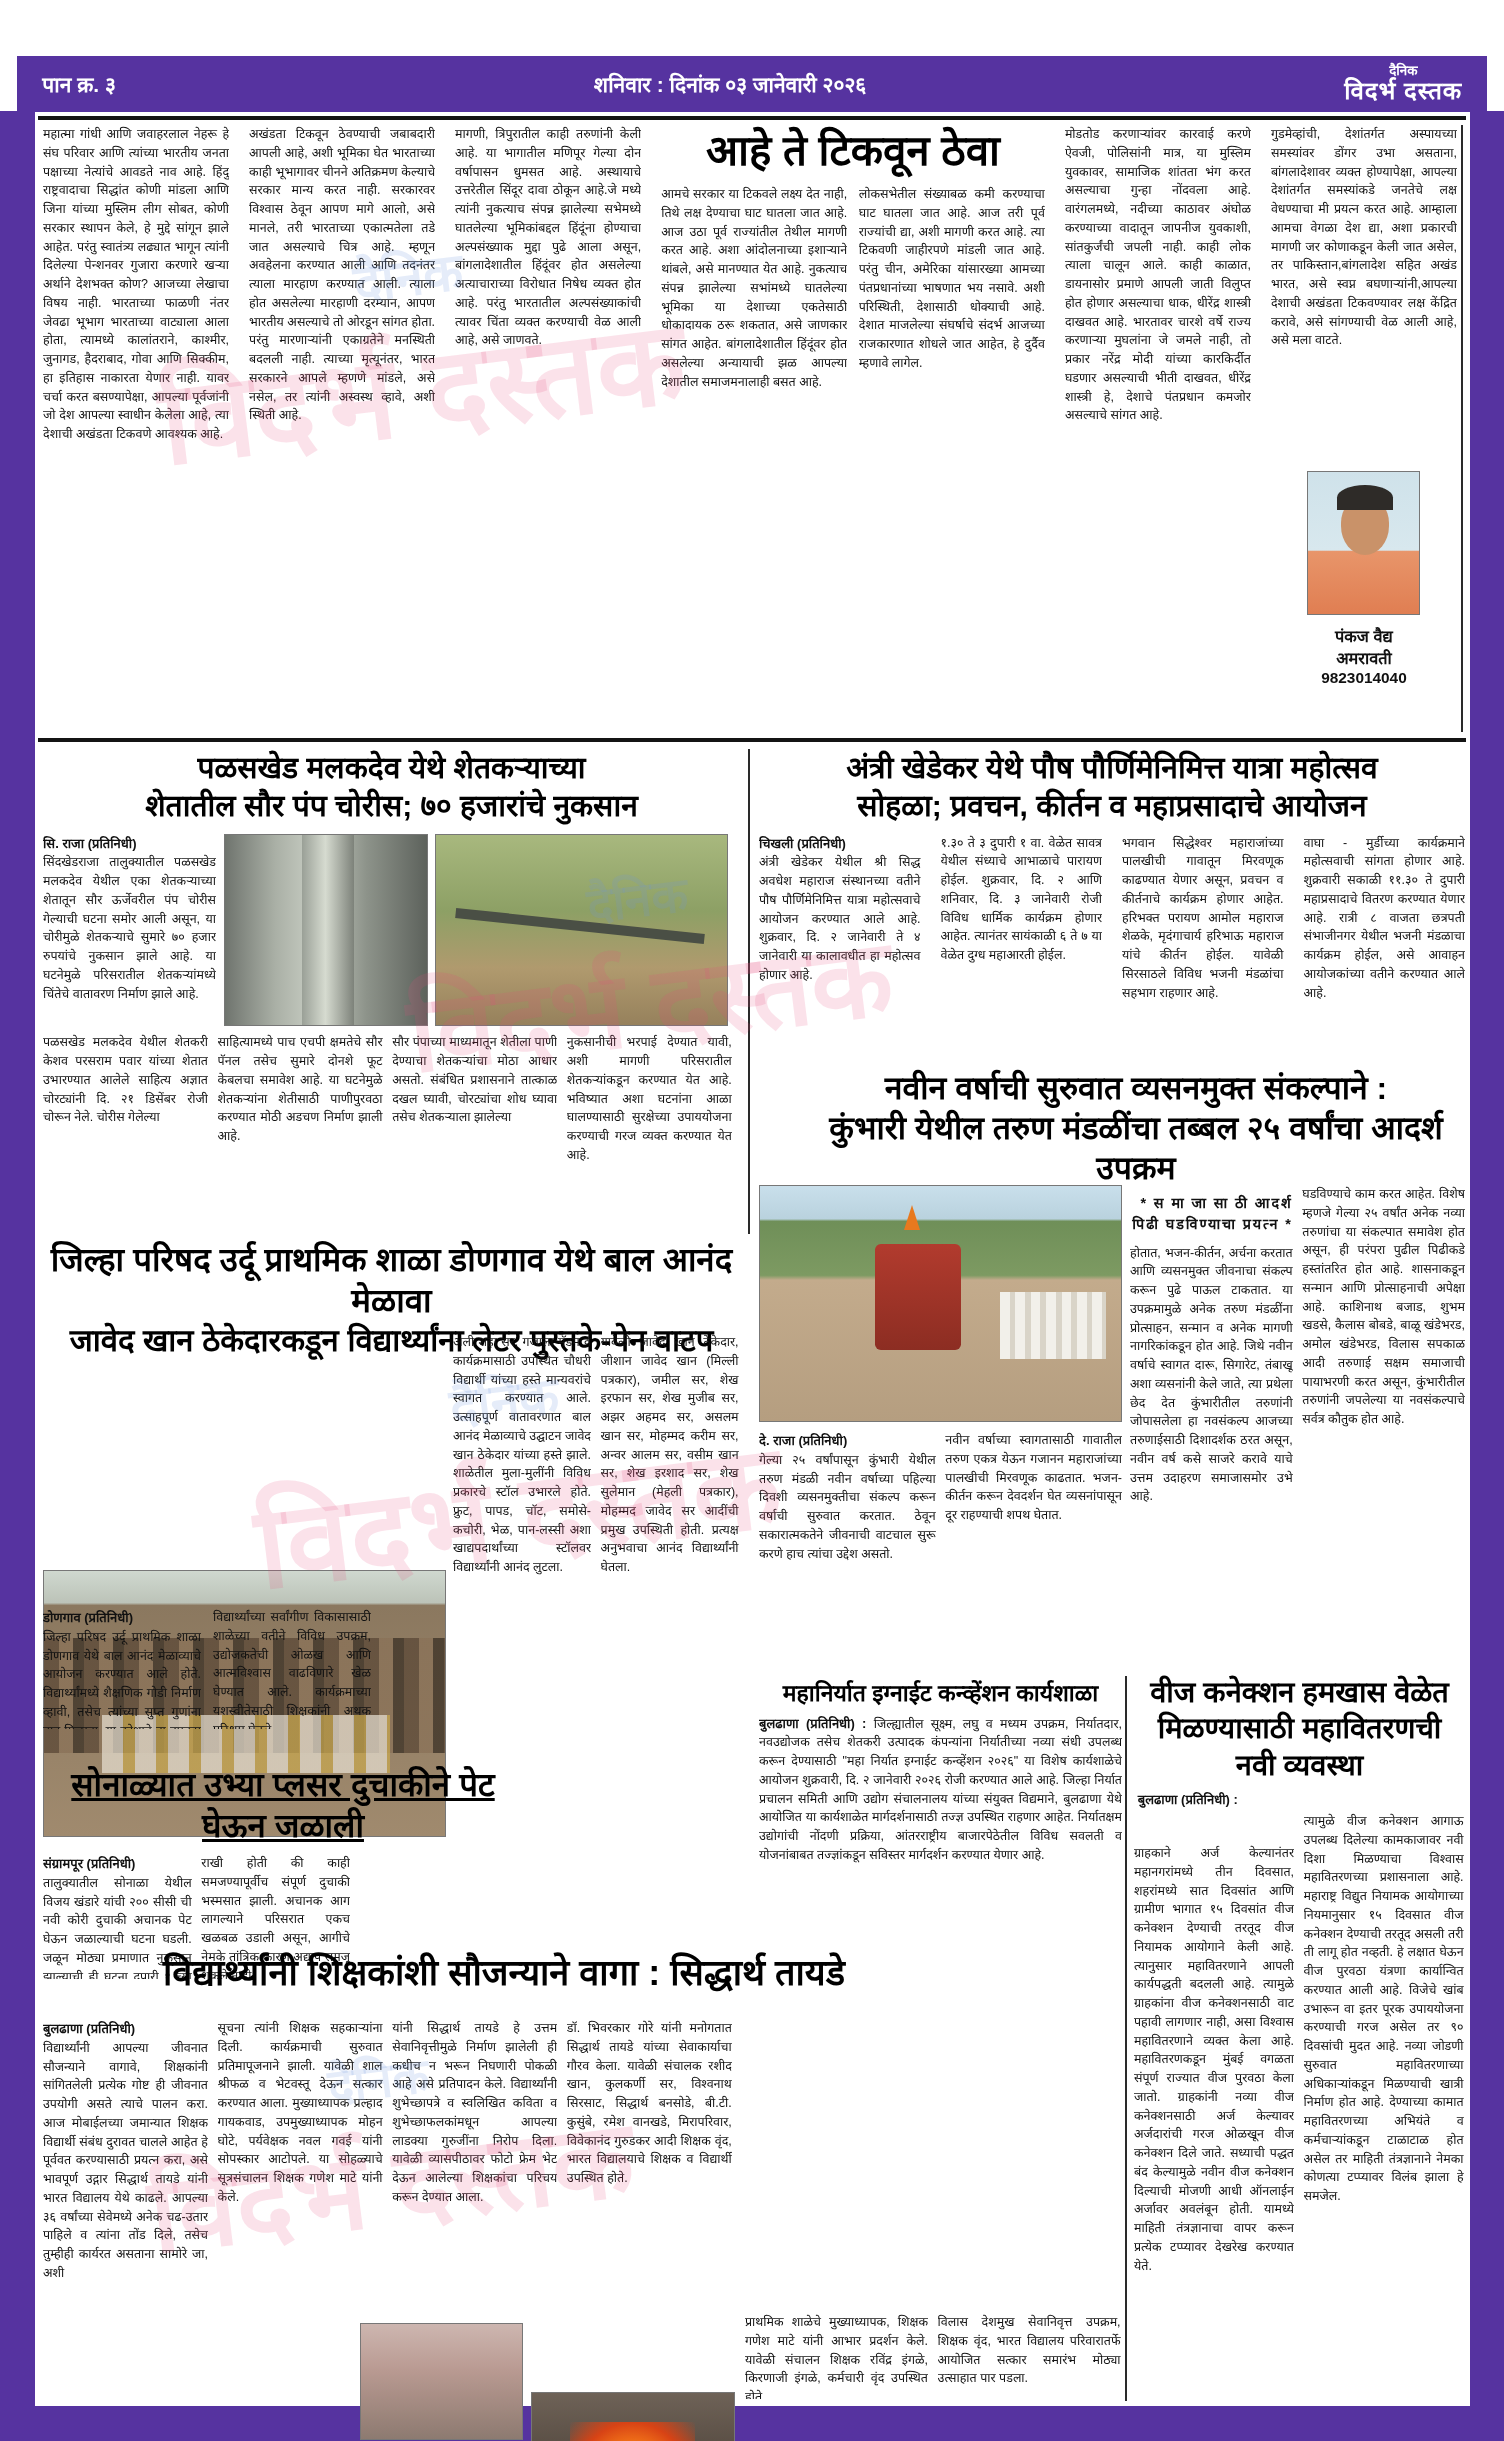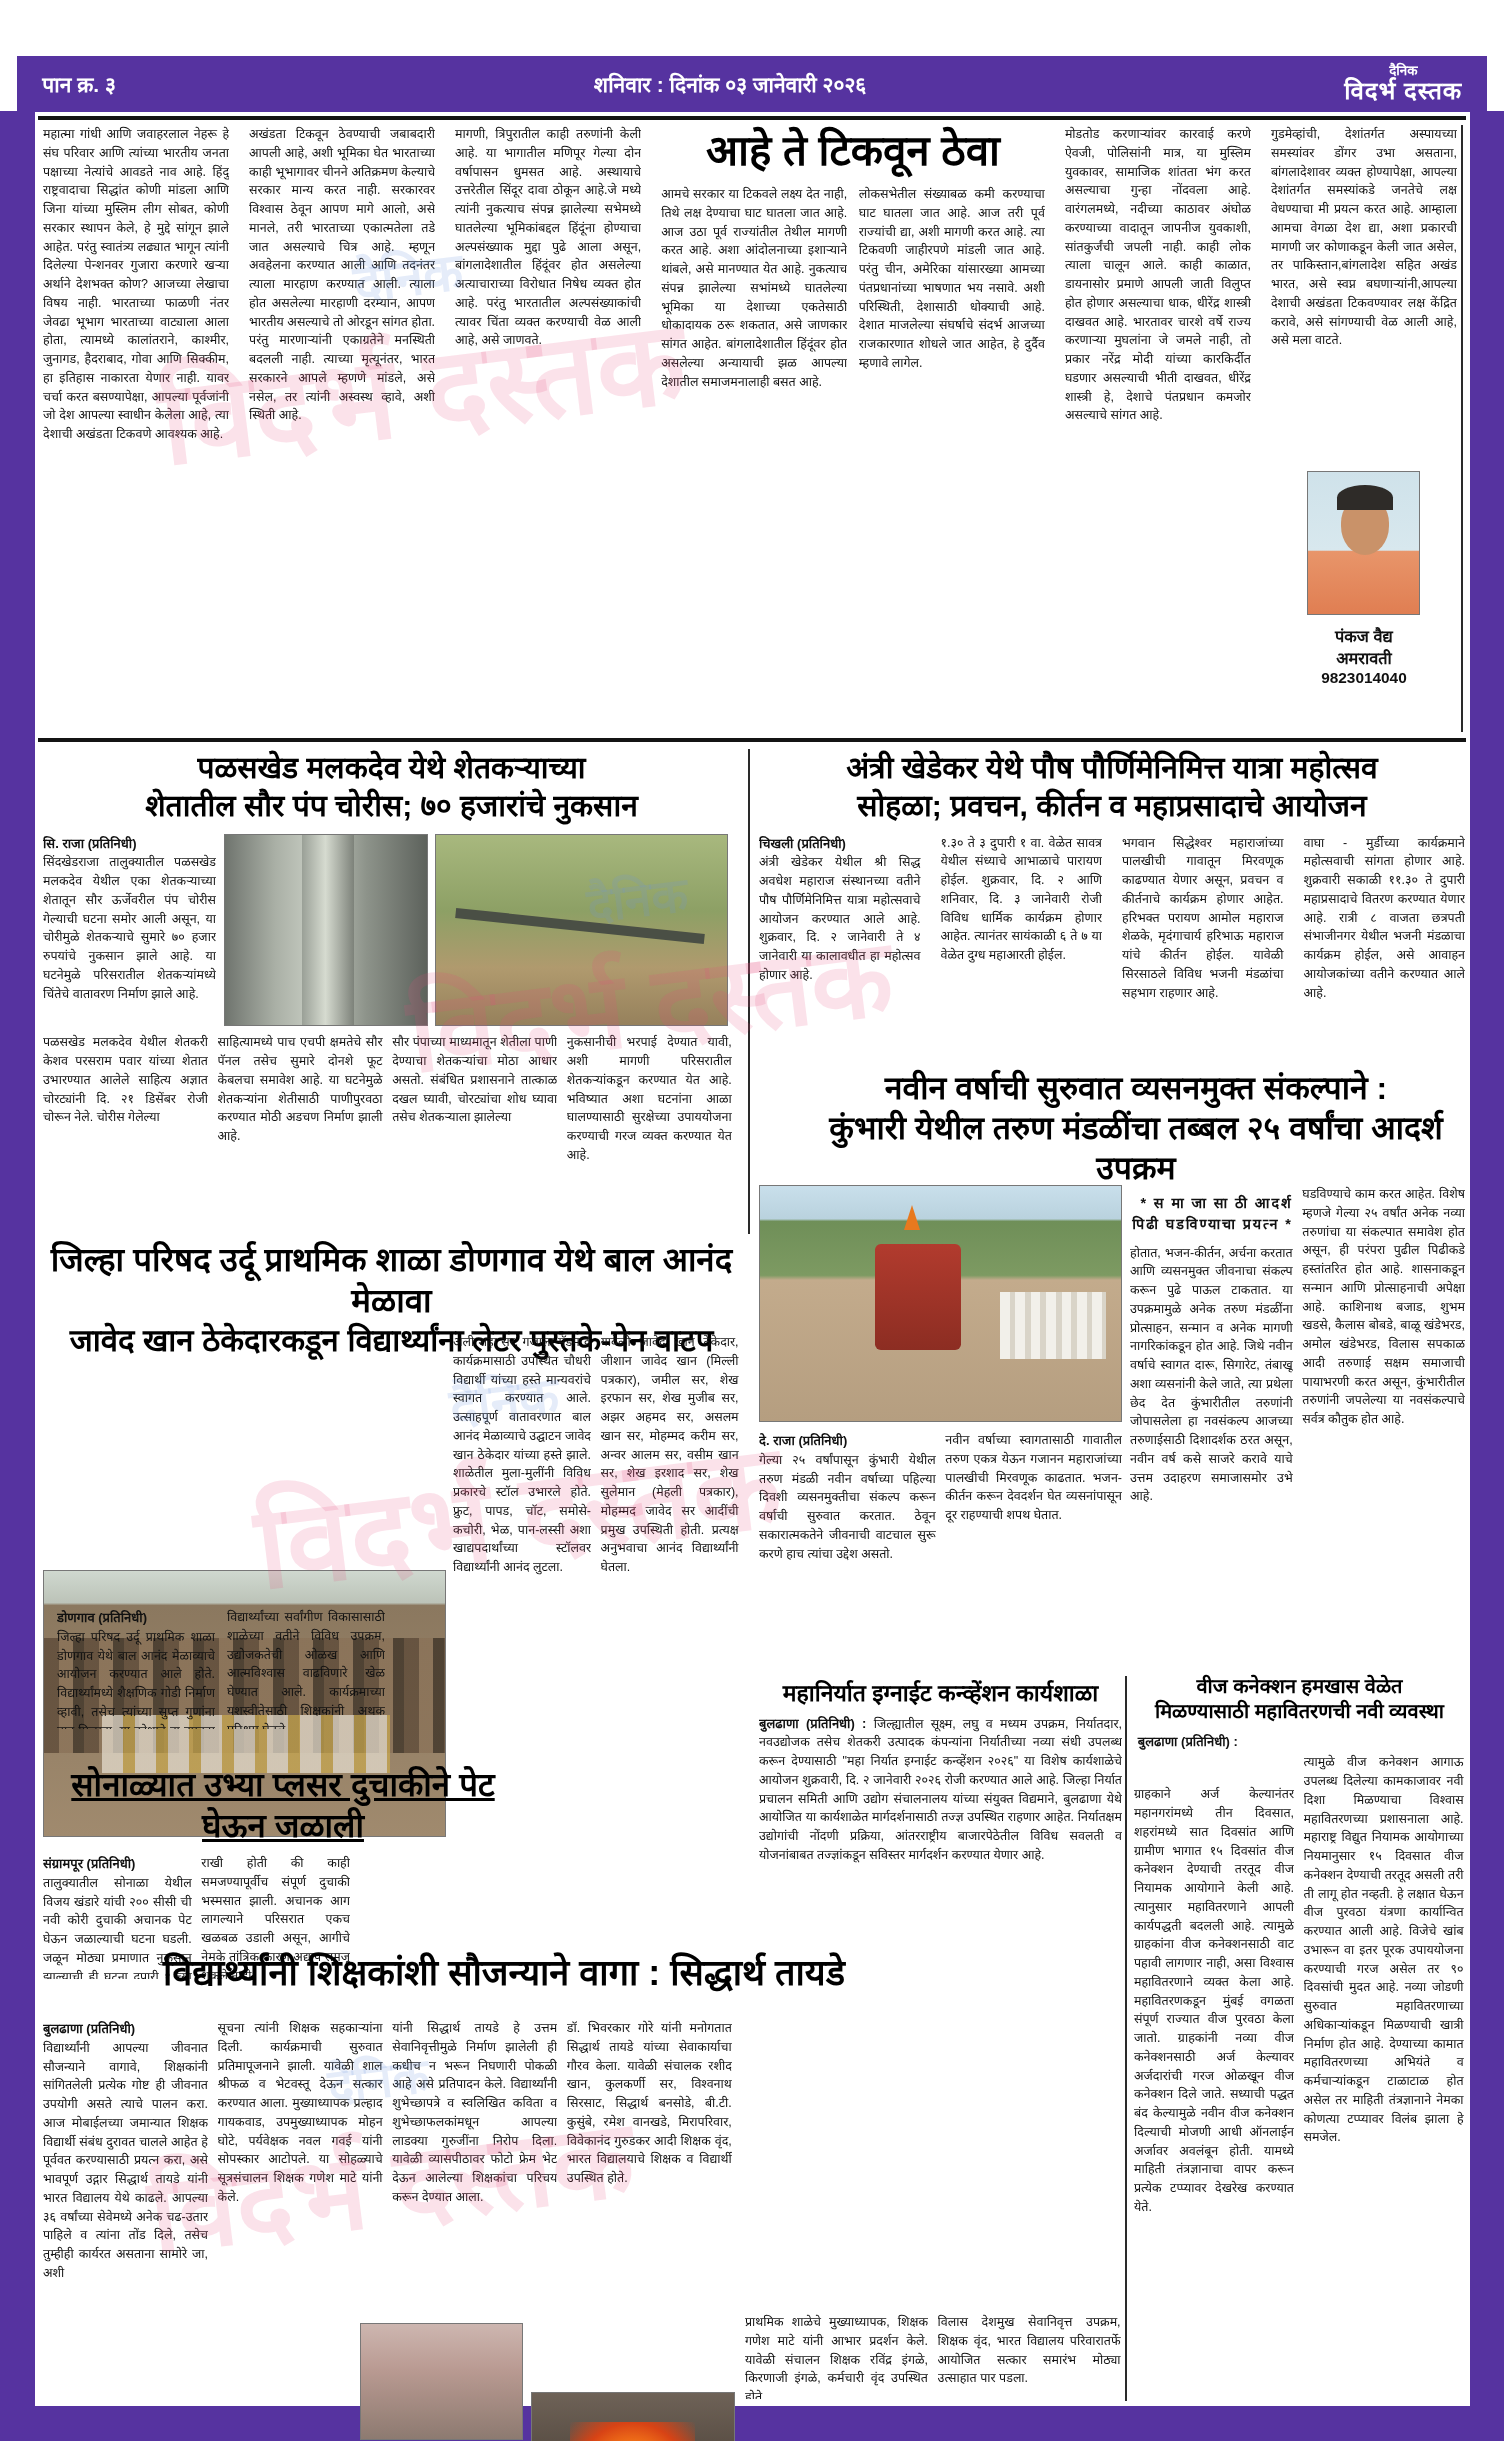--- a/index.html
+++ b/index.html
@@ -187,21 +187,21 @@
   <div class="abs" style="left:43px;top:1239px;width:697px;">
     <div class="h-xl" style="font-size:33px;">
       <div>जिल्हा परिषद उर्दू प्राथमिक शाळा डोणगाव येथे बाल आनंद मेळावा</div>
       <div style="font-size:31px;">जावेद खान ठेकेदारकडून विद्यार्थ्यांना लेटर पुस्तके-पेन वाटप</div>
     </div>
   </div>
   <div class="abs photo" style="left:43px;top:1333px;width:403px;height:267px;background:linear-gradient(180deg,#cfd8cf 0%,#bcc3b8 12%,#8b785f 13%,#a08a6e 100%);">
     <div style="position:absolute;left:0;top:67px;width:403px;height:115px;background:repeating-linear-gradient(90deg,#5d4a38 0 15.4px,#8a7258 15.4px 29px,#3f3428 29px 40px);opacity:.8;"></div>
     <div style="position:absolute;left:58px;top:144px;width:288px;height:58px;background:repeating-linear-gradient(90deg,#e9e2d4 0 21px,#caa94e 21px 33px);opacity:.7;"></div>
   </div>
-  <div class="abs cols" style="left:43px;top:1608px;width:328px;height:121px;gap:12px;margin-left:14px;">
+  <div class="abs cols" style="left:43px;top:1608px;width:328px;height:121px;gap:12px;">
     <div class="col bt" style="width:197px;">
       <p><span class="byline">डोणगाव (प्रतिनिधी)</span><br>
       <span>जिल्हा परिषद उर्दू प्राथमिक शाळा डोणगाव येथे बाल आनंद मेळाव्याचे आयोजन करण्यात आले होते. विद्यार्थ्यांमध्ये शैक्षणिक गोडी निर्माण व्हावी, तसेच त्यांच्या सुप्त गुणांना वाव मिळावा, या उद्देशाने हा उपक्रम राबविण्यात आला.</span></p>
     </div>
     <div class="col bt" style="width:197px;">
         <p>विद्यार्थ्यांच्या सर्वांगीण विकासासाठी शाळेच्या वतीने विविध उपक्रम, उद्योजकतेची ओळख आणि आत्मविश्वास वाढविणारे खेळ घेण्यात आले. कार्यक्रमाच्या यशस्वीतेसाठी शिक्षकांनी अथक परिश्रम घेतले.</p>
       </div>
   </div>
   <div class="abs cols" style="left:453px;top:1333px;width:286px;height:396px;gap:9.6px;">
     <div class="col bt" style="width:138px;">
@@ -232,21 +232,21 @@
   <div class="abs" style="left:759px;top:1679px;width:363px;">
     <div class="h-xl" style="font-size:23px;">महानिर्यात इग्नाईट कन्व्हेंशन कार्यशाळा</div>
     <div class="bt" style="margin-top:5.8px;height:227px;overflow:hidden;">
       <p><span class="byline">बुलढाणा (प्रतिनिधी) :</span>
       <span>जिल्ह्यातील सूक्ष्म, लघु व मध्यम उपक्रम, निर्यातदार, नवउद्योजक तसेच शेतकरी उत्पादक कंपन्यांना निर्यातीच्या नव्या संधी उपलब्ध करून देण्यासाठी "महा निर्यात इग्नाईट कन्व्हेंशन २०२६" या विशेष कार्यशाळेचे आयोजन शुक्रवारी, दि. २ जानेवारी २०२६ रोजी करण्यात आले आहे. जिल्हा निर्यात प्रचालन समिती आणि उद्योग संचालनालय यांच्या संयुक्त विद्यमाने, बुलढाणा येथे आयोजित या कार्यशाळेत मार्गदर्शनासाठी तज्ज्ञ उपस्थित राहणार आहेत. निर्यातक्षम उद्योगांची नोंदणी प्रक्रिया, आंतरराष्ट्रीय बाजारपेठेतील विविध सवलती व योजनांबाबत तज्ज्ञांकडून सविस्तर मार्गदर्शन करण्यात येणार आहे.</span></p>
     </div>
   </div>
   <div class="abs vrule" style="left:1125px;top:1676px;width:1.9px;height:725px;"></div>
 
   <div class="abs" style="left:1134px;top:1674px;width:331px;">
-    <div class="h-xl" style="font-size:20px;">
+    <div class="h-xl" style="font-size:29px;">
       <div>वीज कनेक्शन हमखास वेळेत</div>
       <div>मिळण्यासाठी महावितरणची नवी व्यवस्था</div>
     </div>
     <div class="byline" style="margin:7.7px 0 3.8px 3.8px;">बुलढाणा (प्रतिनिधी) :</div>
     <div class="cols" style="gap:9.6px;height:567px;">
       <div class="col bt" style="width:160px;margin-top:32px;">
           <p>ग्राहकाने अर्ज केल्यानंतर महानगरांमध्ये तीन दिवसात, शहरांमध्ये सात दिवसांत आणि ग्रामीण भागात १५ दिवसांत वीज कनेक्शन देण्याची तरतूद वीज नियामक आयोगाने केली आहे. त्यानुसार महावितरणाने आपली कार्यपद्धती बदलली आहे. त्यामुळे ग्राहकांना वीज कनेक्शनसाठी वाट पहावी लागणार नाही, असा विश्वास महावितरणाने व्यक्त केला आहे. महावितरणकडून मुंबई वगळता संपूर्ण राज्यात वीज पुरवठा केला जातो. ग्राहकांनी नव्या वीज कनेक्शनसाठी अर्ज केल्यावर अर्जदारांची गरज ओळखून वीज कनेक्शन दिले जाते. सध्याची पद्धत बंद केल्यामुळे नवीन वीज कनेक्शन दिल्याची मोजणी आधी ऑनलाईन अर्जावर अवलंबून होती. यामध्ये माहिती तंत्रज्ञानाचा वापर करून प्रत्येक टप्प्यावर देखरेख करण्यात येते.</p>
         </div>
       <div class="col bt" style="width:160px;">
           <p>त्यामुळे वीज कनेक्शन आगाऊ उपलब्ध दिलेल्या कामकाजावर नवी दिशा मिळण्याचा विश्वास महावितरणच्या प्रशासनाला आहे. महाराष्ट्र विद्युत नियामक आयोगाच्या नियमानुसार १५ दिवसात वीज कनेक्शन देण्याची तरतूद असली तरी ती लागू होत नव्हती. हे लक्षात घेऊन वीज पुरवठा यंत्रणा कार्यान्वित करण्यात आली आहे. विजेचे खांब उभारून वा इतर पूरक उपाययोजना करण्याची गरज असेल तर ९० दिवसांची मुदत आहे. नव्या जोडणी सुरुवात महावितरणाच्या अधिकाऱ्यांकडून मिळण्याची खात्री निर्माण होत आहे. देण्याच्या कामात महावितरणच्या अभियंते व कर्मचाऱ्यांकडून टाळाटाळ होत असेल तर माहिती तंत्रज्ञानाने नेमका कोणत्या टप्प्यावर विलंब झाला हे समजेल.</p>

